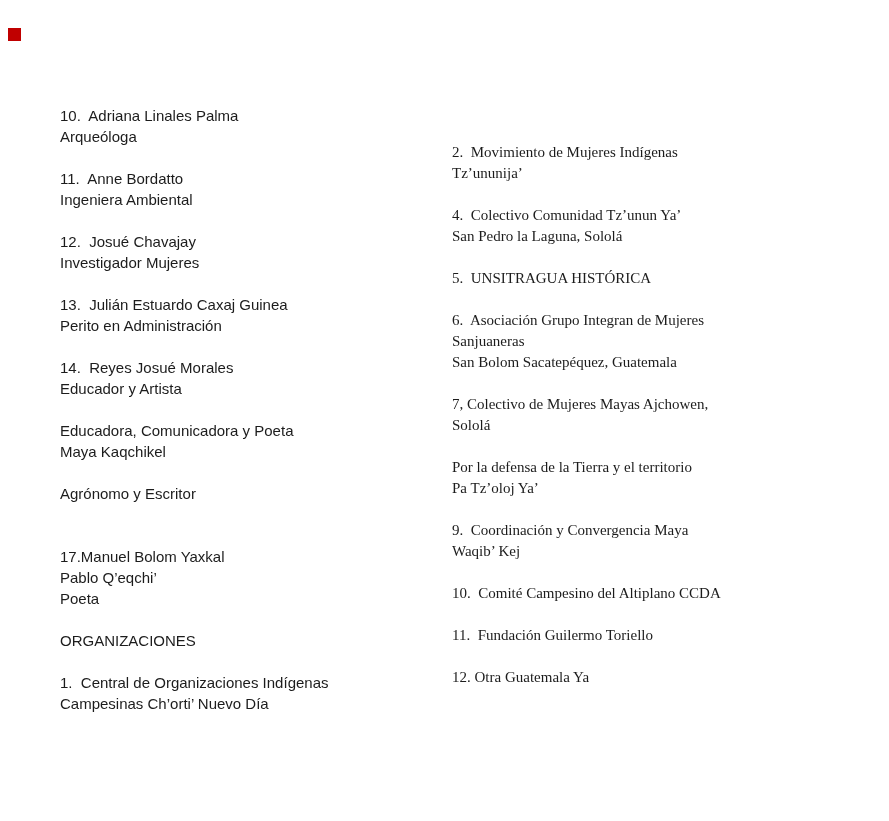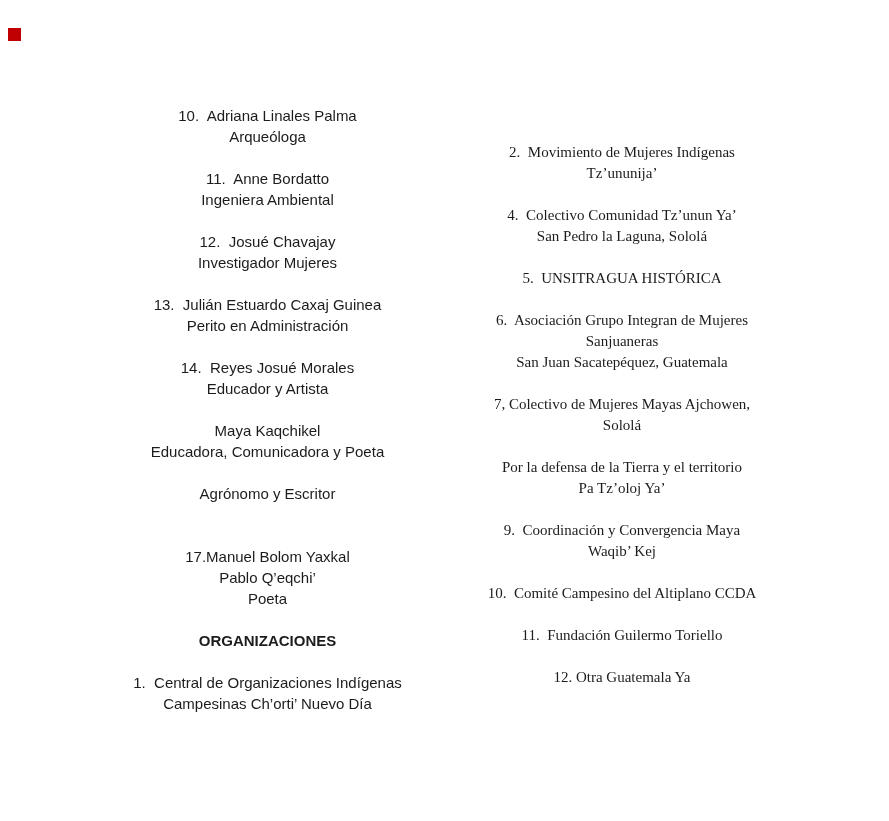--- a/index.html
+++ b/index.html
@@ -21,21 +21,21 @@
     left: 8px;
     top: 28px;
     width: 13px;
     height: 13px;
     background: #c00000;
   }
   .col {
     position: absolute;
     font-size: 15px;
     line-height: 21px;
-    text-align: center;
+    text-align: left;
   }
   .col-left {
     left: 60px;
     top: 105px;
     width: 415px;
   }
   .col-right {
     left: 452px;
     top: 142px;
     width: 340px;
@@ -44,21 +44,21 @@
   .item {
     margin: 0 0 21px 0;
   }
   .item.extra-gap {
     margin-bottom: 42px;
   }
   .line {
     white-space: pre-wrap;
   }
   .heading {
-    font-weight: bold;
+    font-weight: normal;
     white-space: pre-wrap;
   }
 </style>
 </head>
 <body>
 
 <div class="page" style="background: rgb(255, 255, 255); color: rgb(28, 28, 28);">
 
   <div class="red-marker" style="background: rgb(192, 0, 0);"></div>
 
@@ -78,22 +78,22 @@
         </div>
         <div class="item">
           <div class="line">13.  Julián Estuardo Caxaj Guinea</div>
           <div class="line">Perito en Administración</div>
         </div>
         <div class="item">
           <div class="line">14.  Reyes Josué Morales</div>
           <div class="line">Educador y Artista</div>
         </div>
         <div class="item">
+          <div class="line">Educadora, Comunicadora y Poeta</div>
           <div class="line">Maya Kaqchikel</div>
-          <div class="line">Educadora, Comunicadora y Poeta</div>
         </div>
         <div class="item extra-gap">
           <div class="line">Agrónomo y Escritor</div>
         </div>
         <div class="item">
           <div class="line">17.Manuel Bolom Yaxkal</div>
           <div class="line">Pablo Q’eqchi’</div>
           <div class="line">Poeta</div>
         </div>
       </div>
@@ -115,21 +115,21 @@
         <div class="item">
           <div class="line">4.  Colectivo Comunidad Tz’unun Ya’</div>
           <div class="line">San Pedro la Laguna, Sololá</div>
         </div>
         <div class="item">
           <div class="line">5.  UNSITRAGUA HISTÓRICA</div>
         </div>
         <div class="item">
           <div class="line">6.  Asociación Grupo Integran de Mujeres</div>
           <div class="line">Sanjuaneras</div>
-          <div class="line">San Juan Sacatepéquez, Guatemala</div>
+          <div class="line">San Bolom Sacatepéquez, Guatemala</div>
         </div>
         <div class="item">
           <div class="line">7, Colectivo de Mujeres Mayas Ajchowen,</div>
           <div class="line">Sololá</div>
         </div>
         <div class="item">
           <div class="line">Por la defensa de la Tierra y el territorio</div>
           <div class="line">Pa Tz’oloj Ya’</div>
         </div>
         <div class="item">

